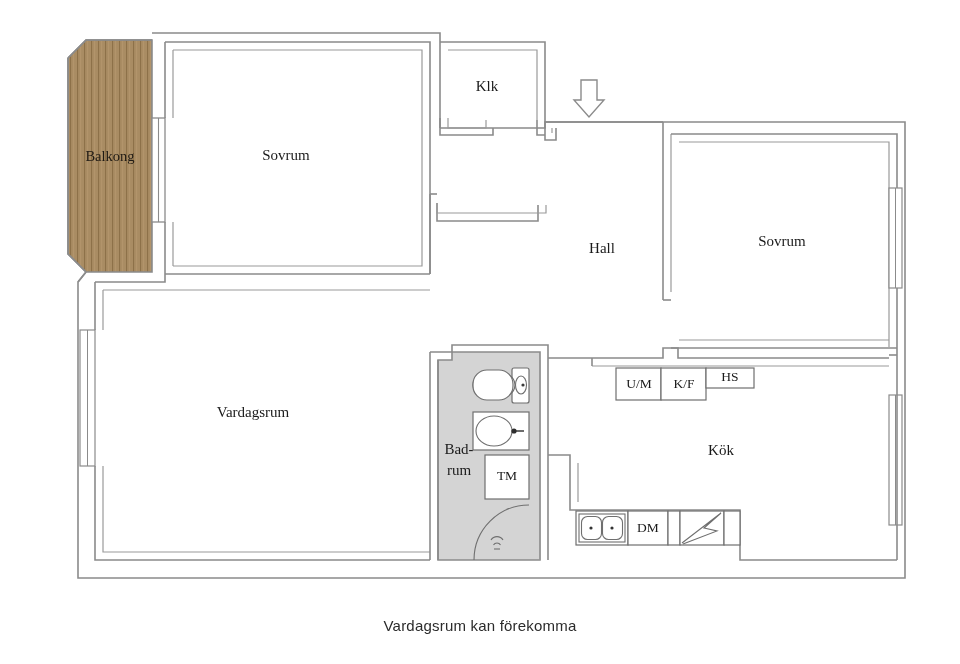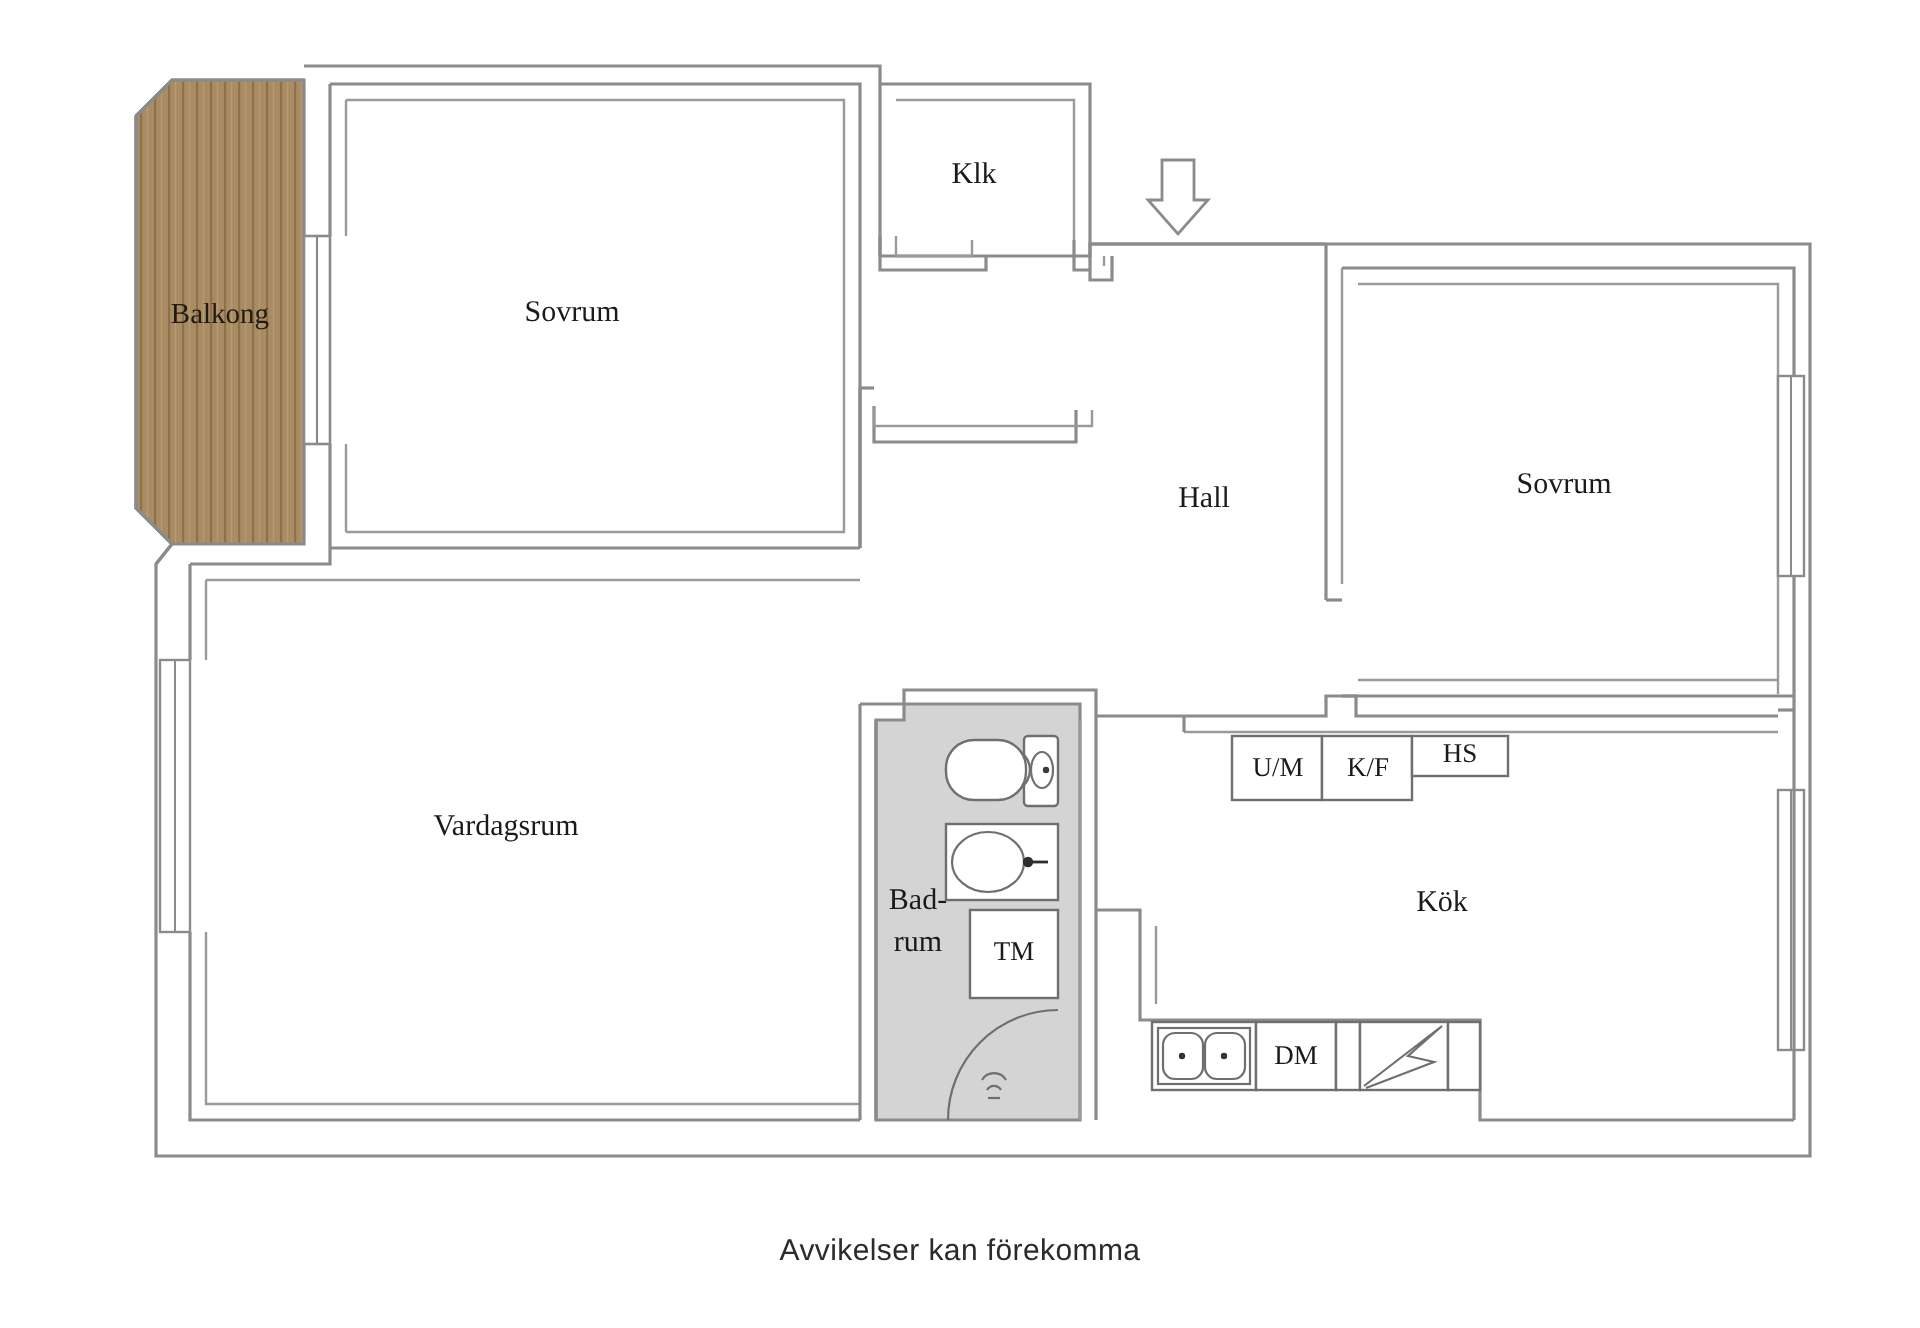--- a/index.html
+++ b/index.html
@@ -286,15 +286,15 @@
     <g>
       <path class="wall" d="M 545 128 L 545 140 L 556 140 L 556 128"></path>
       <path class="wall-thin" d="M 552 128 L 552 133"></path>
       <path class="wall" d="M 663 300 L 671 300"></path>
       <path class="wall" d="M 897 355 L 897 560"></path>
       <path class="wall" d="M 897 355 L 889 355"></path>
     </g>
 
   </svg>
 
-  <div class="caption">Avvikelser kan förekomma</div>
+  <div class="caption">Vardagsrum kan förekomma</div>
 
 </div>
 
 </body></html>

